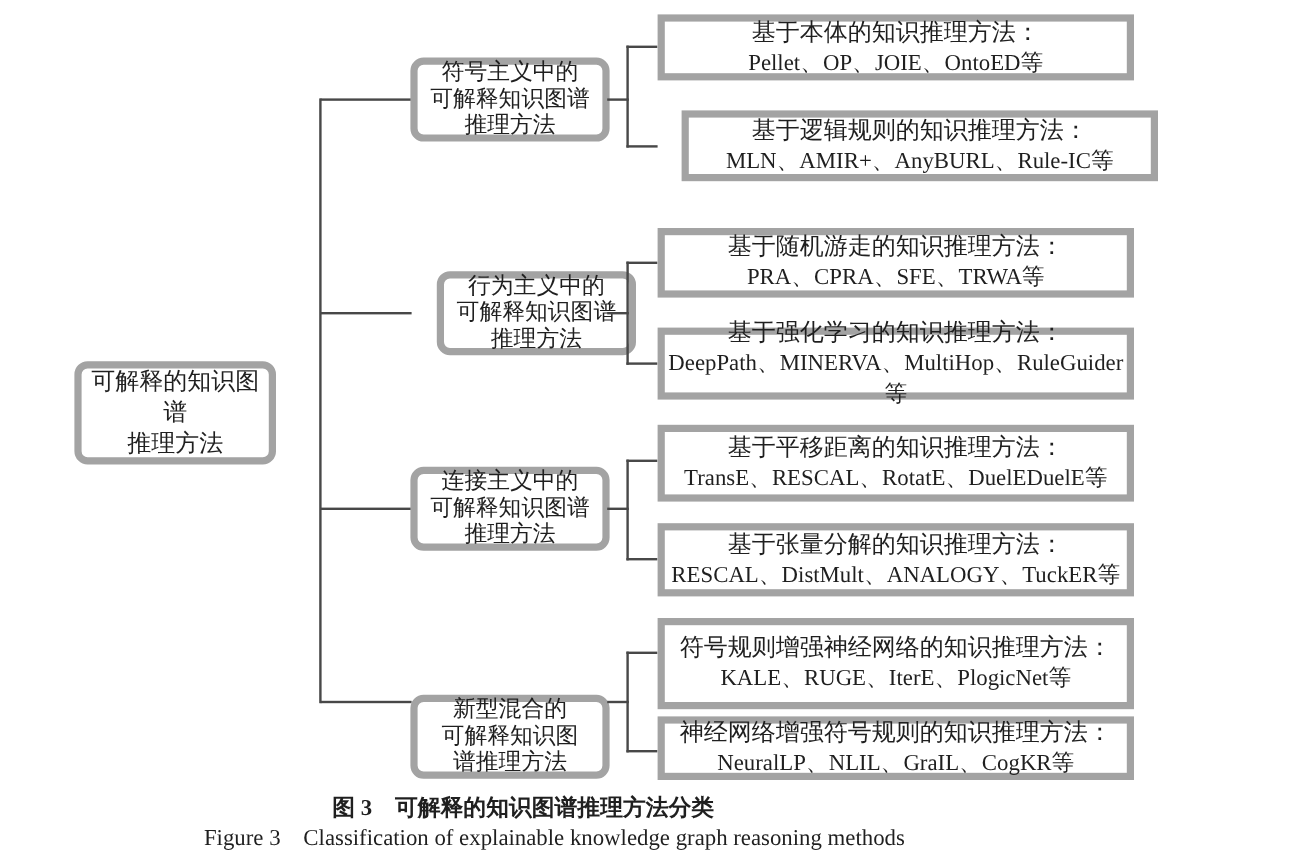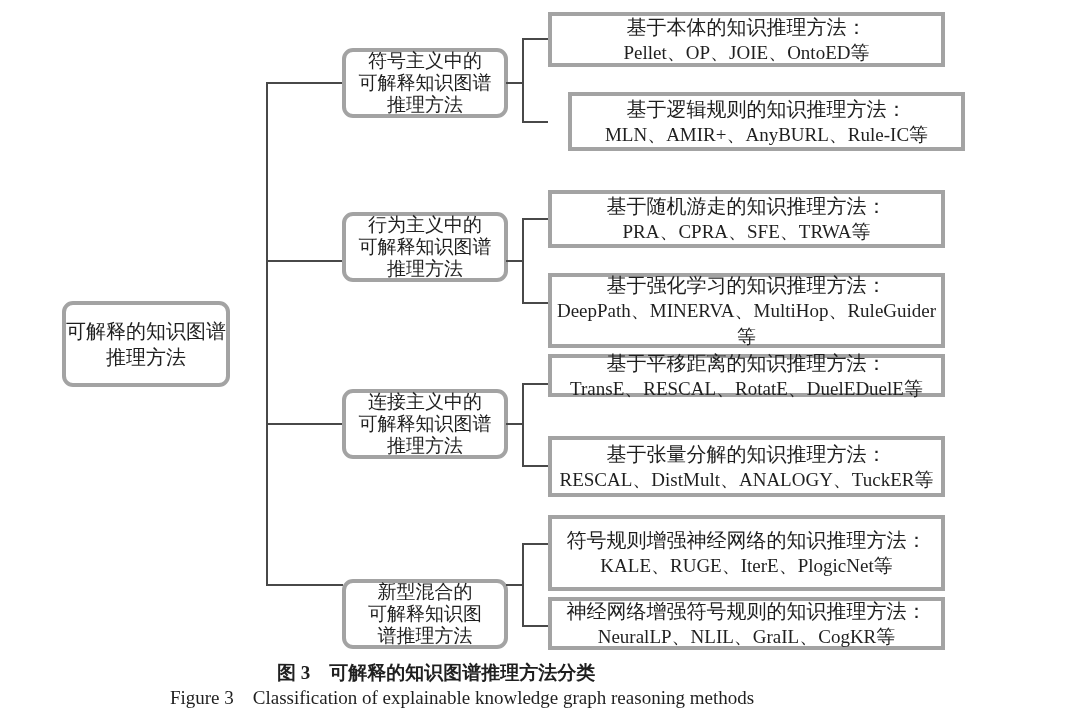--- a/index.html
+++ b/index.html
@@ -7,21 +7,21 @@
     position: relative;
     width: 1080px;
     height: 715px;
     background: #ffffff;
     font-family: "Liberation Serif", "DejaVu Serif", serif;
     color: #1f1f1f;
     overflow: hidden;
   }
   .node {
     position: absolute;
-    border: 4px solid #a3a3a3;
+    border: 6px solid #a3a3a3;
     background: #ffffff;
     display: flex;
     align-items: center;
     justify-content: center;
     text-align: center;
     white-space: pre-line;
     box-sizing: border-box;
   }
   .rounded { border-radius: 11px; font-family: Liberation Serif, serif; }
   .root-node {
@@ -60,21 +60,21 @@
 
   <div class="vline" style="left:266px; top:82px; height:504px;"></div>
   <div class="hline" style="left:267px; top:82px; width:76px;"></div>
   <div class="hline" style="left:267px; top:260px; width:76px;"></div>
   <div class="hline" style="left:267px; top:423px; width:76px;"></div>
   <div class="hline" style="left:267px; top:584px; width:76px;"></div>
 
   <div class="node rounded branch-node" style="top:48px;">符号主义中的
 可解释知识图谱
 推理方法</div>
-  <div class="node rounded branch-node" style="top:212px;">行为主义中的
+  <div class="node rounded branch-node" style="top:226px;margin-left:22px;">行为主义中的
 可解释知识图谱
 推理方法</div>
   <div class="node rounded branch-node" style="top:389px;">连接主义中的
 可解释知识图谱
 推理方法</div>
   <div class="node rounded branch-node" style="top:579px;">新型混合的
 可解释知识图
 谱推理方法</div>
 
   <div class="hline" style="left:506px; top:82px;  width:18px;"></div>
@@ -103,26 +103,26 @@
   </div>
   <div class="node leaf-node" style="top:92px; height:59px;margin-left:20px;">
     <span class="leaf-title">基于逻辑规则的知识推理方法：</span>
     <span class="leaf-methods">MLN、AMIR+、AnyBURL、Rule-IC等</span>
   </div>
 
   <div class="node leaf-node" style="top:190px; height:58px;">
     <span class="leaf-title">基于随机游走的知识推理方法：</span>
     <span class="leaf-methods">PRA、CPRA、SFE、TRWA等</span>
   </div>
-  <div class="node leaf-node" style="top:273px; height:75px;text-align:center;">
+  <div class="node leaf-node" style="top:273px; height:60px;text-align:center;">
     <span class="leaf-title">基于强化学习的知识推理方法：</span>
     <span class="leaf-methods">DeepPath、MINERVA、MultiHop、RuleGuider等</span>
   </div>
 
-  <div class="node leaf-node" style="top:354px; height:43px;">
+  <div class="node leaf-node" style="top:354px; height:64px;">
     <span class="leaf-title">基于平移距离的知识推理方法：</span>
     <span class="leaf-methods">TransE、RESCAL、RotatE、DuelEDuelE等</span>
   </div>
   <div class="node leaf-node" style="top:436px; height:61px;">
     <span class="leaf-title">基于张量分解的知识推理方法：</span>
     <span class="leaf-methods">RESCAL、DistMult、ANALOGY、TuckER等</span>
   </div>
 
   <div class="node leaf-node" style="top:515px; height:76px;">
     <span class="leaf-title">符号规则增强神经网络的知识推理方法：</span>

